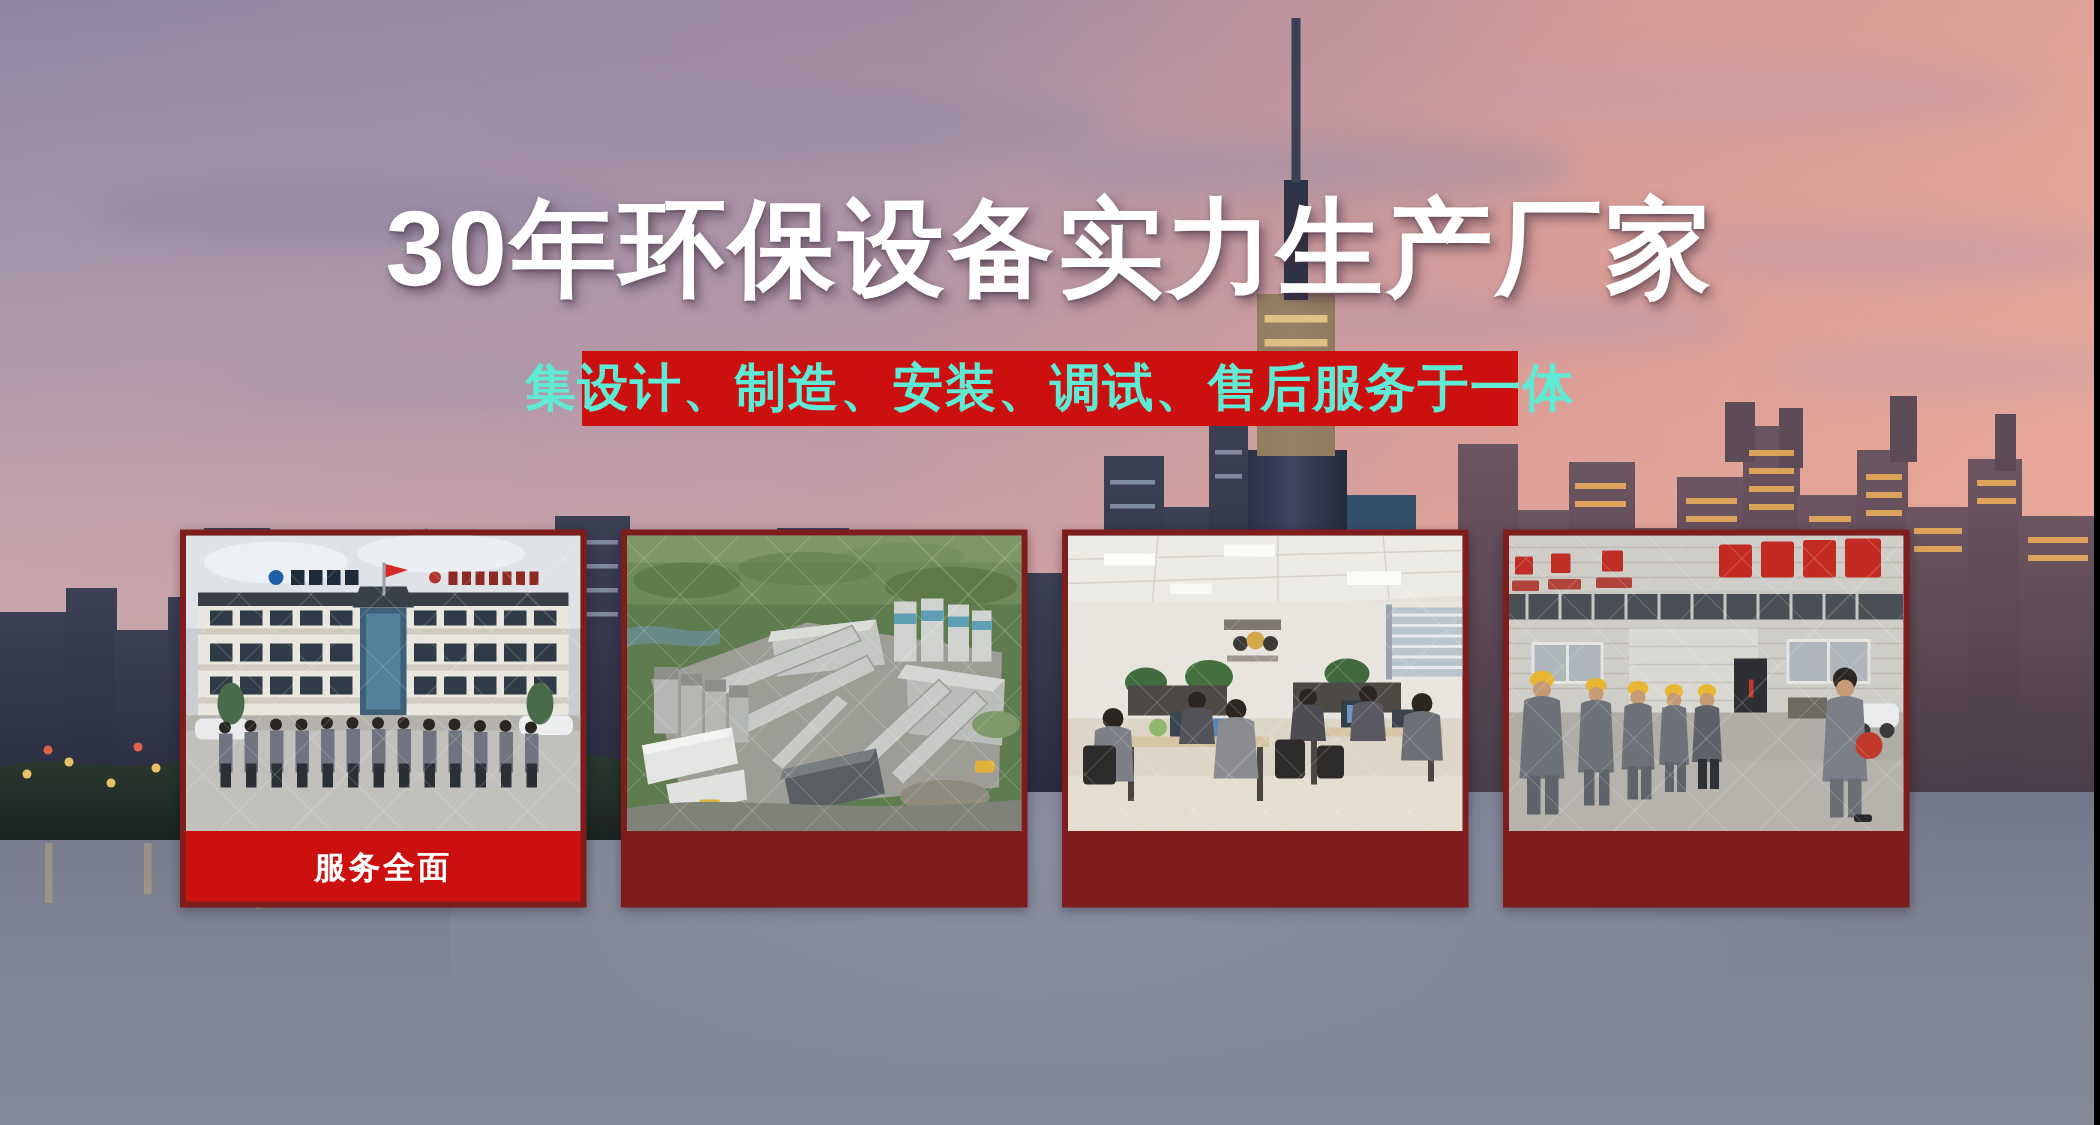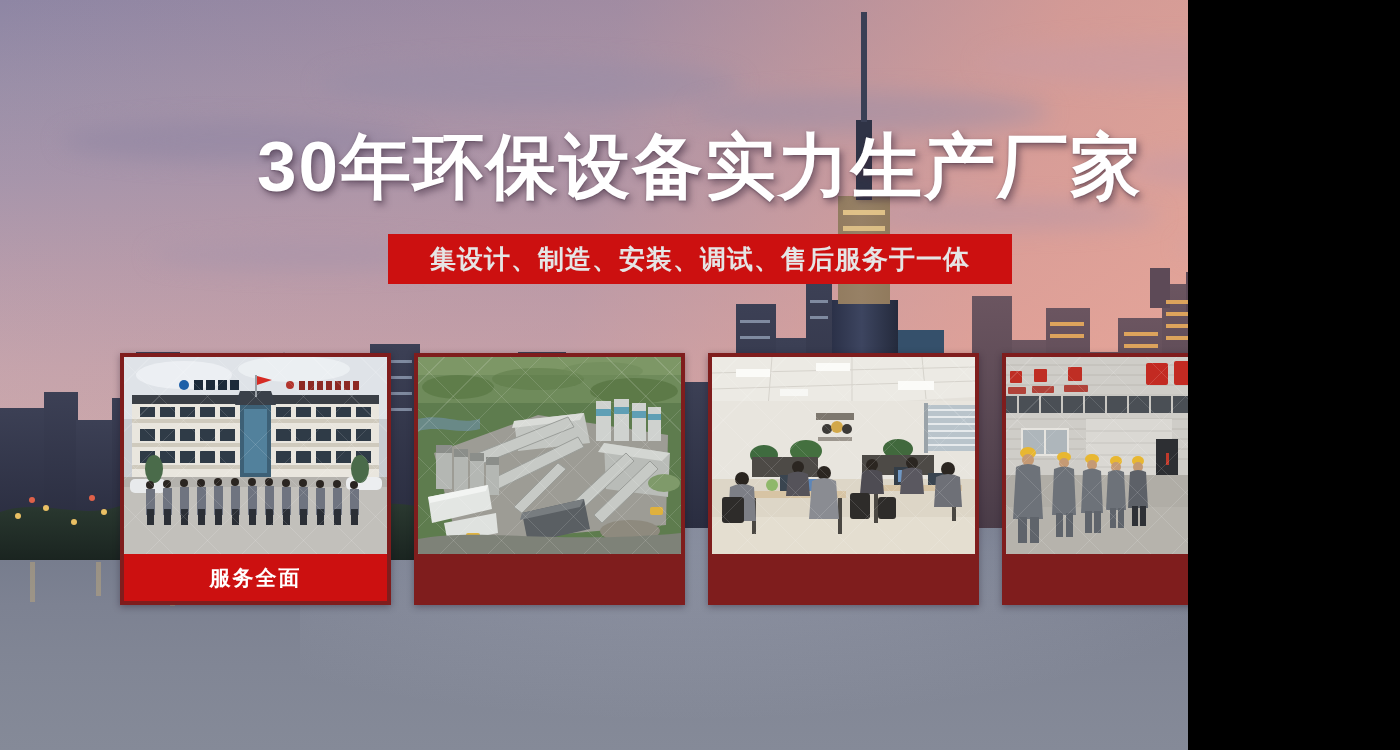--- a/index.html
+++ b/index.html
@@ -6,21 +6,21 @@
     margin: 0;
     padding: 0;
     background: #000;
   }
   body {
     font-family: "Liberation Sans", "DejaVu Sans", sans-serif;
   }
 
   #banner {
     position: relative;
-    width: 1188px;
+    width: 1396px;
     height: 750px;
     overflow: hidden;
   }
 
   
   .bg-sky {
     position: absolute;
     left: 0; top: 0;
     width: 1400px; height: 470px;
     background:
@@ -91,22 +91,22 @@
   .subtitle-bar {
     position: absolute;
     left: 388px; top: 234px;
     width: 624px; height: 50px;
     background: #cc1010;
     display: flex;
     align-items: center;
     justify-content: center;
   }
   .subtitle-text {
-    color: #e5e5e5;
-    font-size: 26px;
+    color: #5eead4;
+    font-size: 34px;
     font-weight: 700;
     letter-spacing: 1px;
     white-space: nowrap;
   }
 
   
   .cards {
     position: absolute;
     left: 120px; top: 353px;
     width: 1158px; height: 252px;

